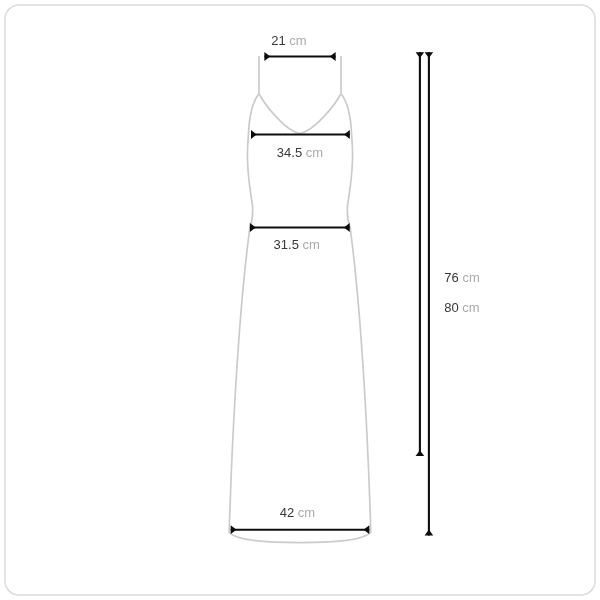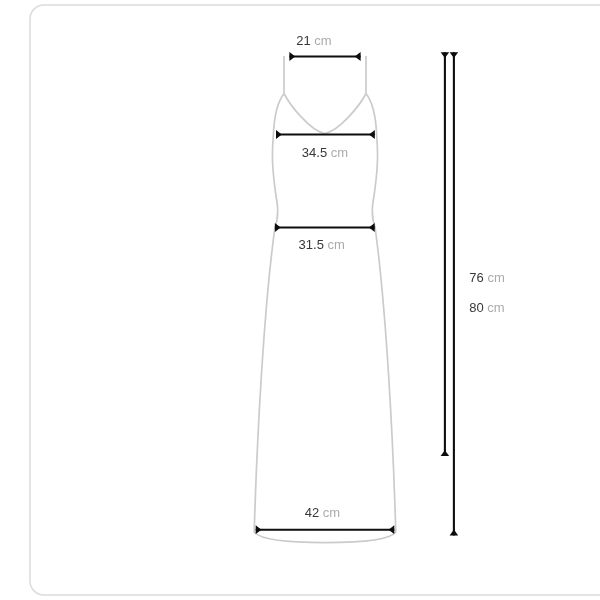--- a/index.html
+++ b/index.html
@@ -1,16 +1,16 @@
 <!DOCTYPE html>
 <html><head>
 <meta charset="utf-8">
 <style>
   html,body{margin:0;padding:0;background:#ffffff;}
-  .stage{position:relative;width:540px;height:600px;font-family:"Liberation Sans",sans-serif;margin-left:25px;}
+  .stage{position:relative;width:540px;height:600px;font-family:"Liberation Sans",sans-serif;}
   svg{position:absolute;left:0;top:0;}
   text{font-family:"Liberation Sans",sans-serif;font-size:13px;}
   .num{fill:#383838;}
   .unit{fill:#ababab;}
 </style>
 </head>
 <body>
 <div class="stage">
 <svg width="600" height="600" viewBox="0 0 600 600">
 

